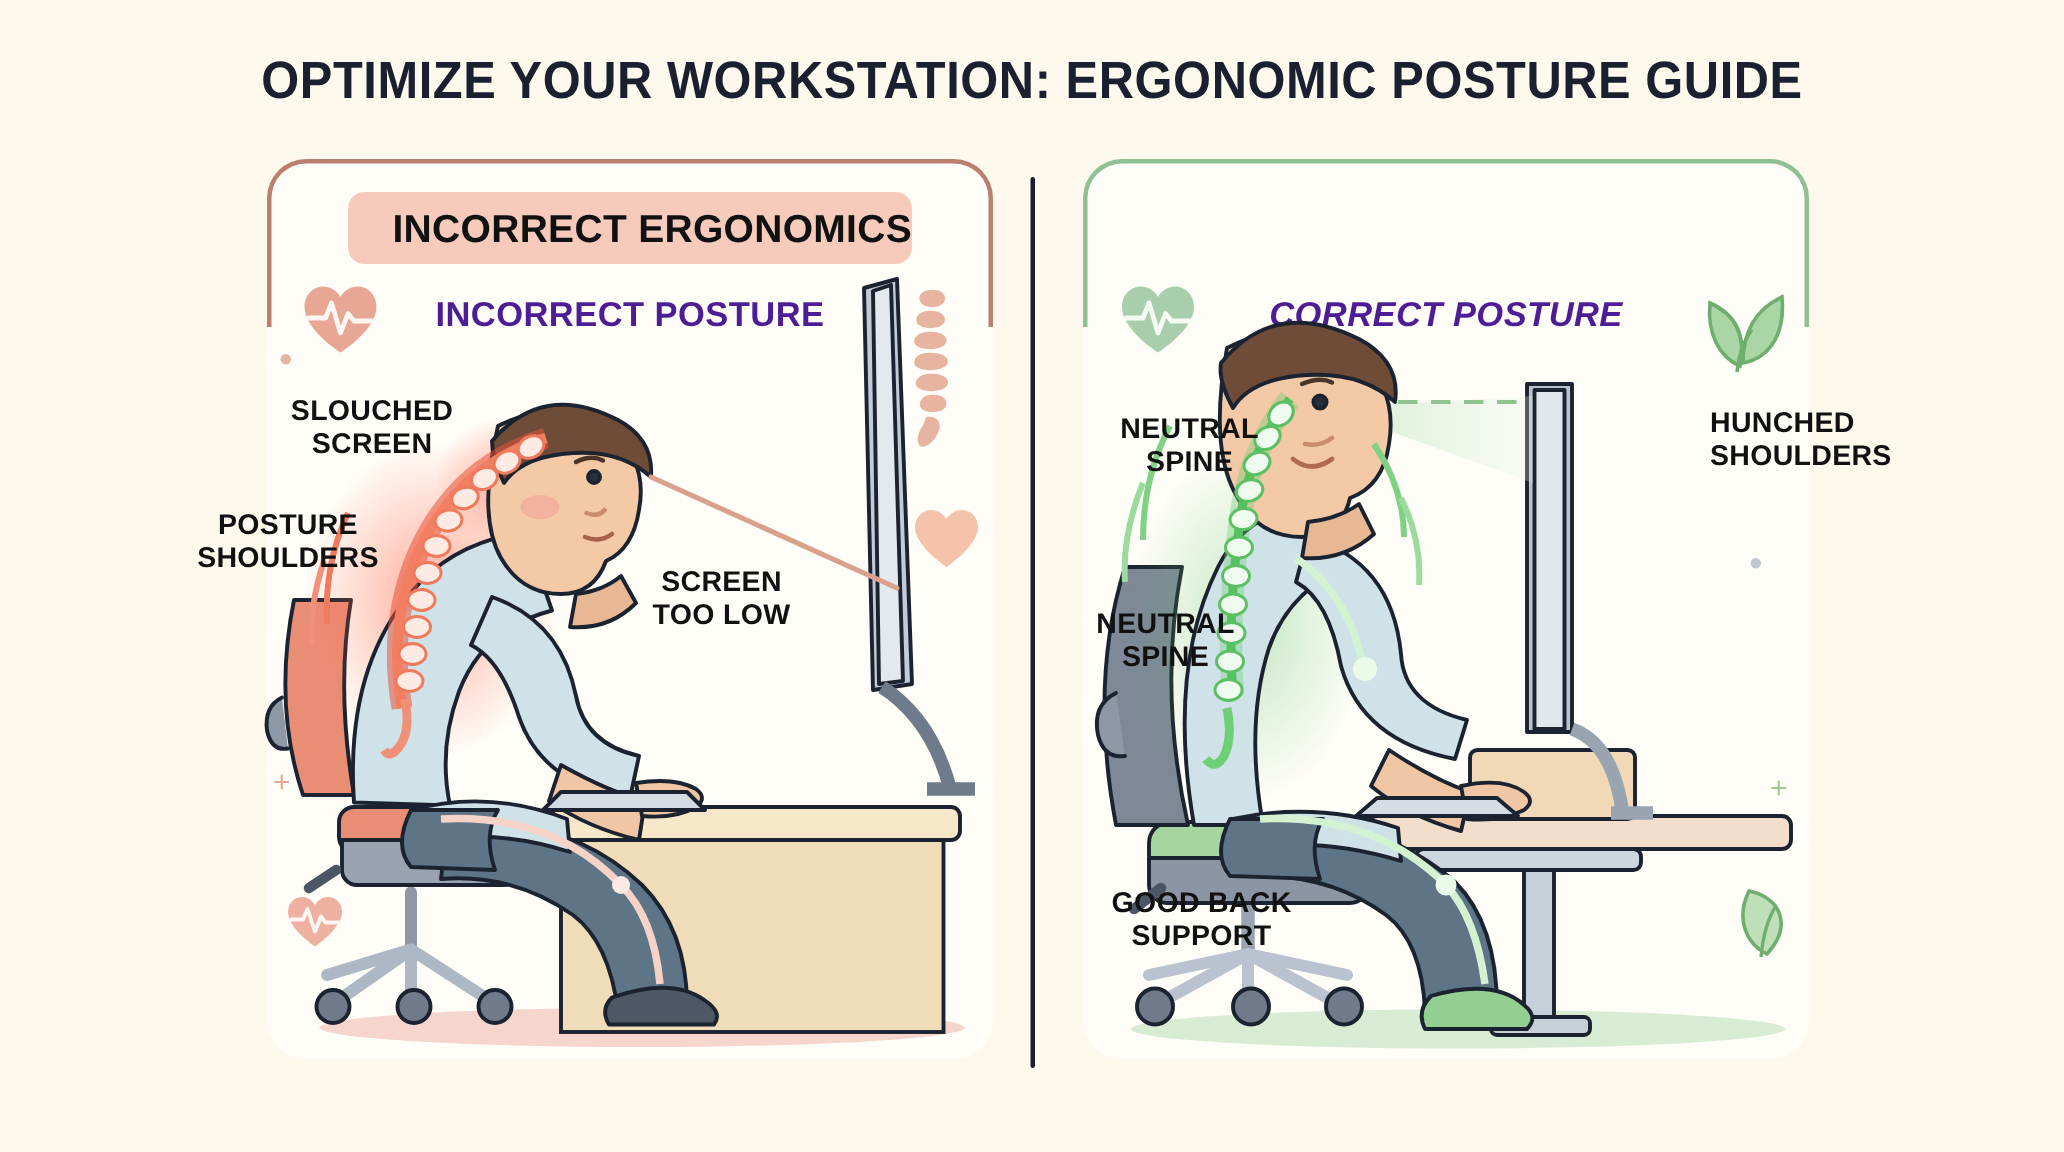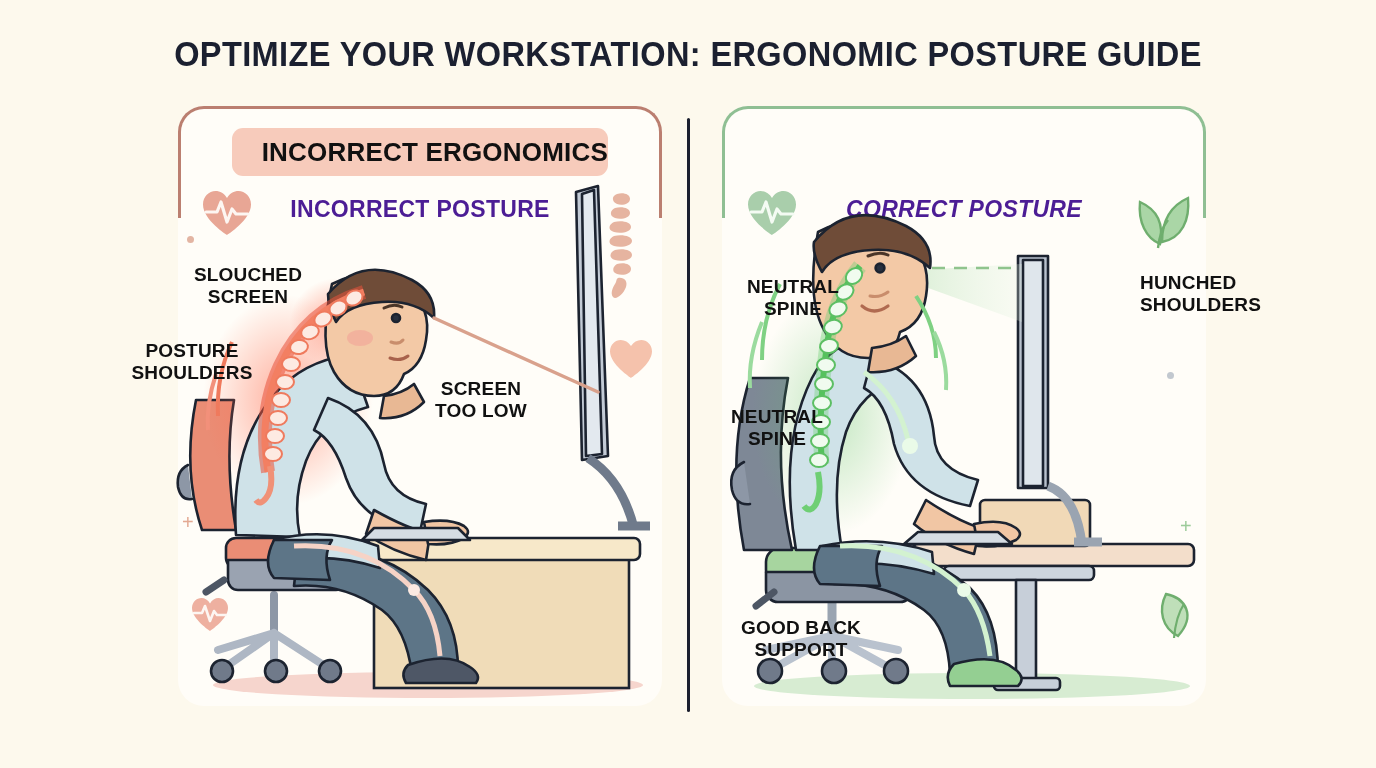--- a/index.html
+++ b/index.html
@@ -348,18 +348,18 @@
       <path d="M196 282 h80 l14 12 h-108 Z" fill="#d5dce3" stroke="#1c2330" stroke-width="2.6" stroke-linejoin="round"></path>
     </g>
   </svg>
 
   <div class="label ctr" style="left:728px;top:276px;width:130px;">NEUTRAL
 SPINE</div>
   <div class="label ctr" style="left:712px;top:406px;width:130px;">NEUTRAL
 SPINE</div>
   <div class="label" style="left:1140px;top:272px;width:150px;">HUNCHED
 SHOULDERS</div>
-  <div class="label ctr" style="left:724px;top:592px;width:154px;margin-top:25px;">GOOD BACK
+  <div class="label ctr" style="left:724px;top:592px;width:154px;">GOOD BACK
 SUPPORT</div>
 
   <div class="divider"></div>
 
 </div>
 
 </body></html>

